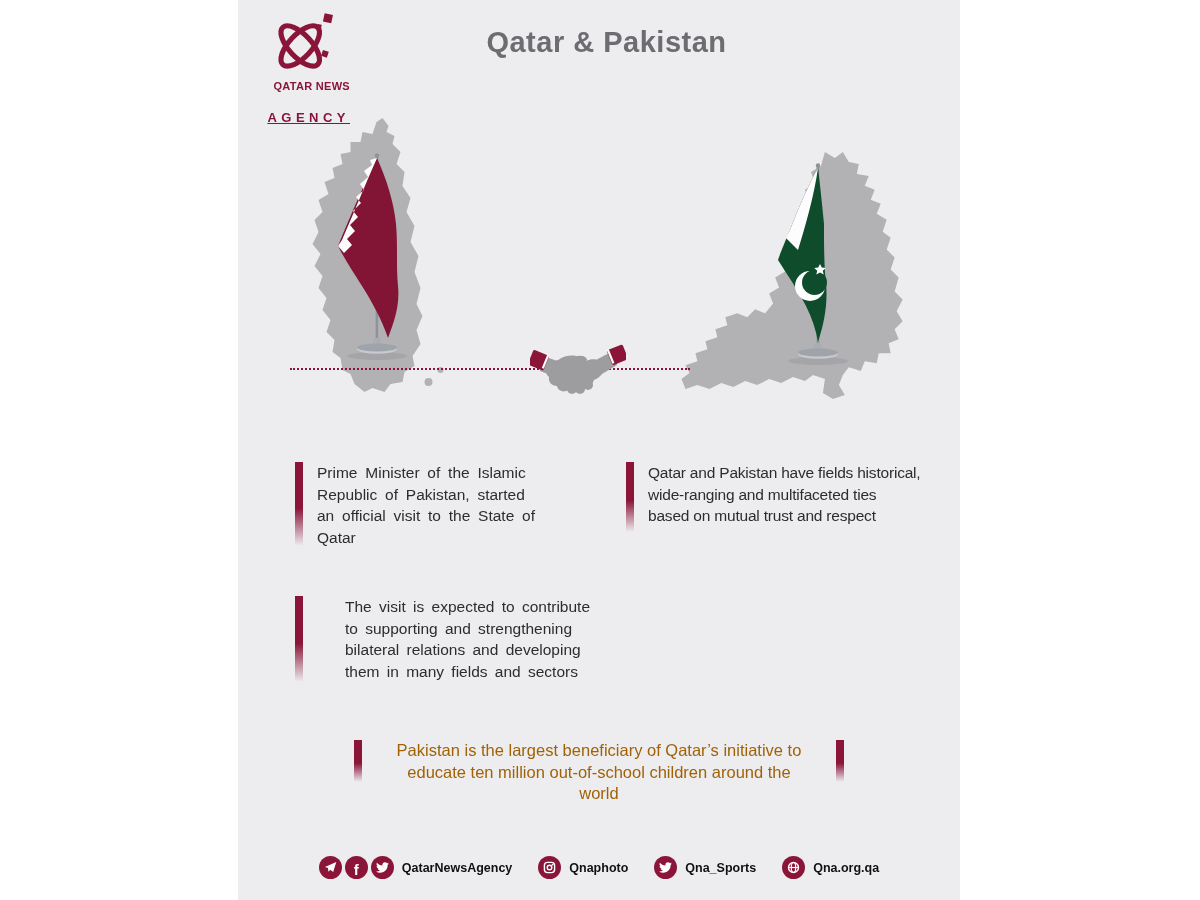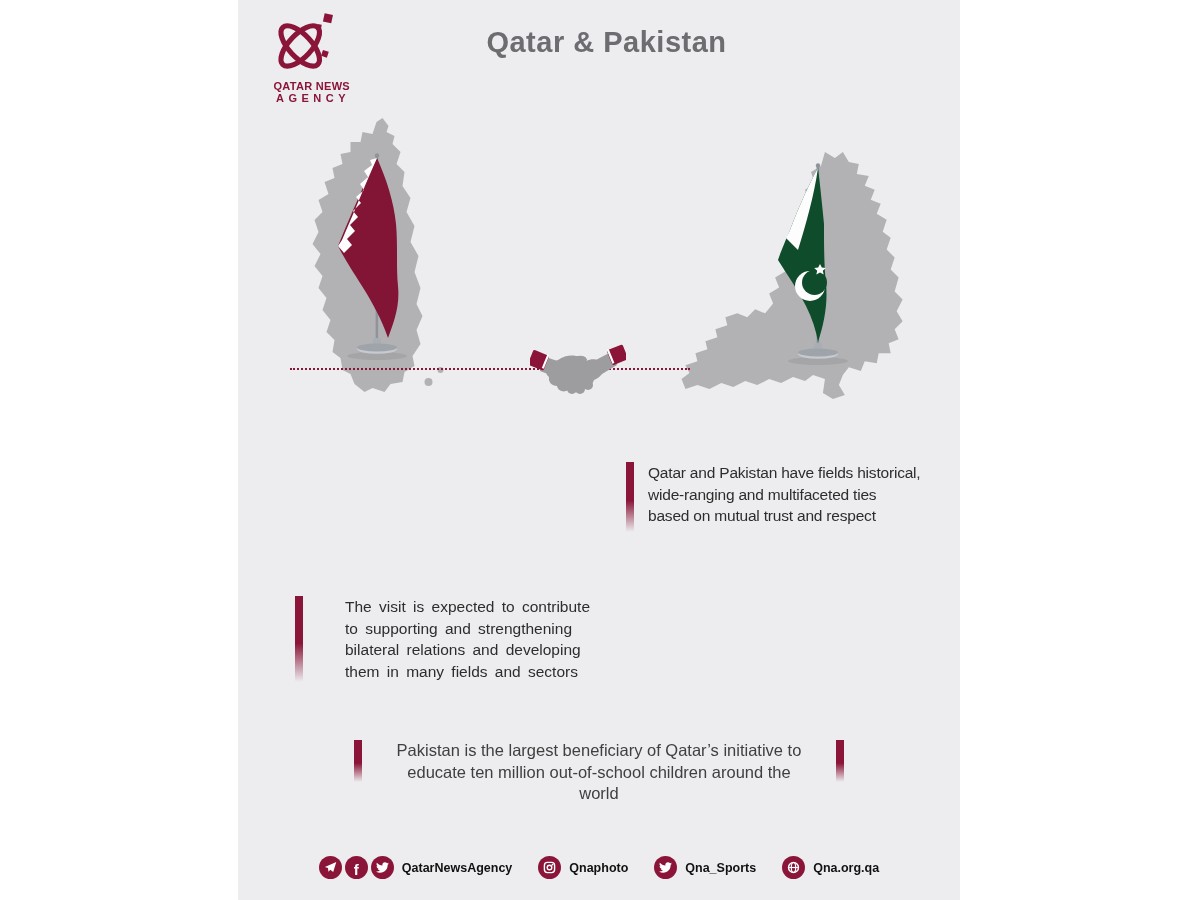--- a/index.html
+++ b/index.html
@@ -4,21 +4,21 @@
 <style>
   html,body{margin:0;padding:0;background:#ffffff;}
   .page{position:relative;width:1200px;height:900px;background:#ffffff;overflow:hidden;
         font-family:"Liberation Sans",sans-serif;}
   .poster{position:absolute;left:238px;top:0;width:722px;height:900px;background:#EDEDEF;overflow:hidden;}
 
   
   .logo{position:absolute;left:20px;top:12px;width:92px;text-align:right;}
   .logo svg{display:block;margin:0 auto;}
   .logo-line1{font-size:11px;font-weight:bold;color:#8A1538;letter-spacing:.3px;margin-top:2px;}
-  .logo-line2{font-size:11px;font-weight:bold;color:#8A1538;letter-spacing:4.5px;margin-top:0;margin-left:4px;}
+  .logo-line2{font-size:13px;font-weight:bold;color:#8A1538;letter-spacing:4.5px;margin-top:18px;margin-left:4px;text-decoration:underline;}
 
   
   .title{position:absolute;left:0;right:0;top:26px;margin:0;text-align:center;
          font-size:29px;font-weight:bold;color:#6D6D71;letter-spacing:.5px;padding-left:15px;}
   .subtitle{position:absolute;left:0;right:0;top:72px;margin:0;text-align:center;white-space:pre-line;
             font-size:24px;line-height:41px;font-weight:bold;color:#8A1538;}
 
   
   .qatar-map{position:absolute;left:66px;top:112px;z-index:1;}
   .pakistan-map{position:absolute;left:438px;top:146px;z-index:1;}
@@ -37,21 +37,21 @@
   .fact-2{left:388px;top:462px;} .fact-2 .fact-bar{height:70px;} .fact-2 p{letter-spacing:-0.2px;}
   .fact-3{left:57px;top:596px;} .fact-3 .fact-bar{height:86px;} .fact-3 p{word-spacing:3px;margin-left:28px;}
   .fact-4{left:388px;top:596px;} .fact-4 .fact-bar{height:86px;} .fact-4 p{word-spacing:1.5px;letter-spacing:-0.2px;}
 
   
   .banner{position:absolute;left:0;right:0;top:740px;display:flex;justify-content:center;
           align-items:flex-start;gap:14px;z-index:4;}
   .banner-bar{width:8px;height:42px;
               background:linear-gradient(to bottom,#8A1538 0%,#8A1538 55%,rgba(138,21,56,0) 100%);}
   .banner p{margin:0;width:446px;text-align:center;white-space:pre-line;
-            font-size:16.5px;line-height:21.5px;color:#404040;}
+            font-size:16.5px;line-height:21.5px;color:#a16207;}
 
   
   .social-row{position:absolute;left:0;right:0;top:856px;display:flex;justify-content:center;
               align-items:center;gap:26px;z-index:4;}
   .social-group{display:flex;align-items:center;gap:8px;}
   .social-icons{display:flex;gap:3px;}
   .social-circle{width:23px;height:23px;border-radius:50%;background:#8A1538;
                  display:flex;align-items:center;justify-content:center;}
   .social-label{font-size:12.5px;font-weight:bold;color:#111;}
   .fb-f{color:#fff;font-weight:bold;font-size:15px;line-height:1;margin-top:3px;}
@@ -127,20 +127,27 @@
         <circle cx="50" cy="51" r="5"></circle>
         <circle cx="58" cy="47" r="5"></circle>
         <ellipse cx="49" cy="23" rx="8" ry="5" transform="rotate(-12 49 23)"></ellipse>
       </g>
       <rect x="0" y="14" width="17" height="16" rx="2" fill="#8A1538" transform="rotate(22 8 22)"></rect>
       <rect x="14.5" y="16" width="2.2" height="15" fill="#fdfdfd" transform="rotate(22 15.6 23.5)"></rect>
       <rect x="79" y="9" width="17" height="16" rx="2" fill="#8A1538" transform="rotate(-22 87 17)"></rect>
       <rect x="79.5" y="11" width="2.2" height="15" fill="#fdfdfd" transform="rotate(-22 80.6 18.5)"></rect>
     </svg>
 
+    <div class="fact fact-1">
+      <div class="fact-bar"></div>
+      <p>Prime Minister of the Islamic
+Republic of Pakistan, started
+an official visit to the State of
+Qatar</p>
+    </div>
     <div class="fact fact-2">
       <div class="fact-bar"></div>
       <p>Qatar and Pakistan have fields historical,
 wide-ranging and multifaceted ties
 based on mutual trust and respect</p>
     </div>
     <div class="fact fact-3">
       <div class="fact-bar"></div>
       <p>The visit is expected to contribute
 to supporting and strengthening

